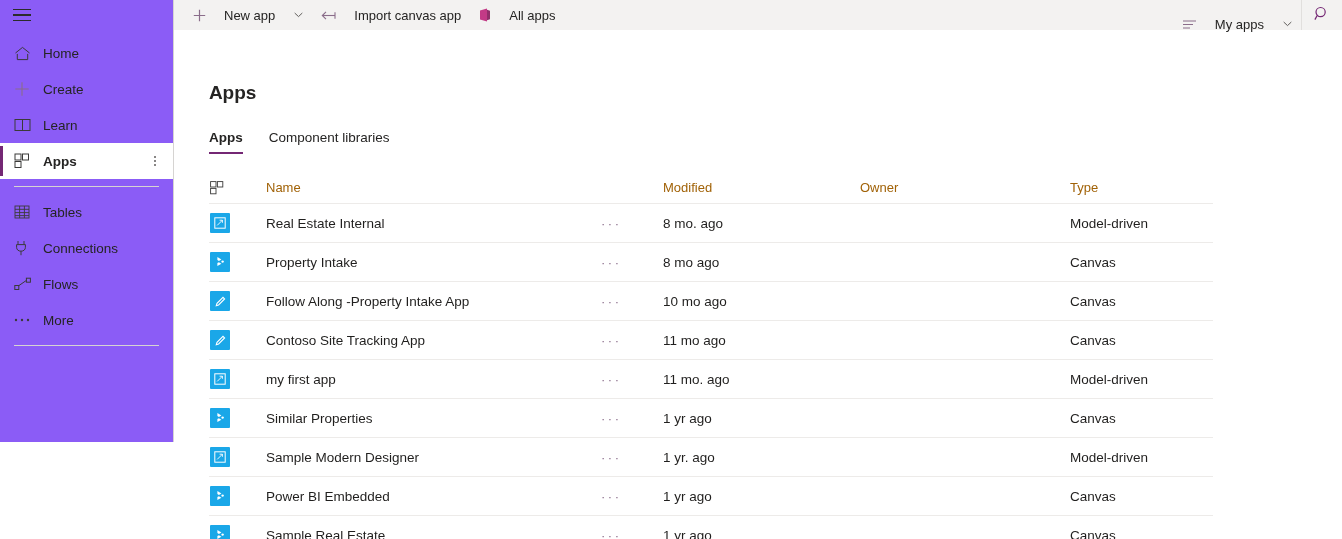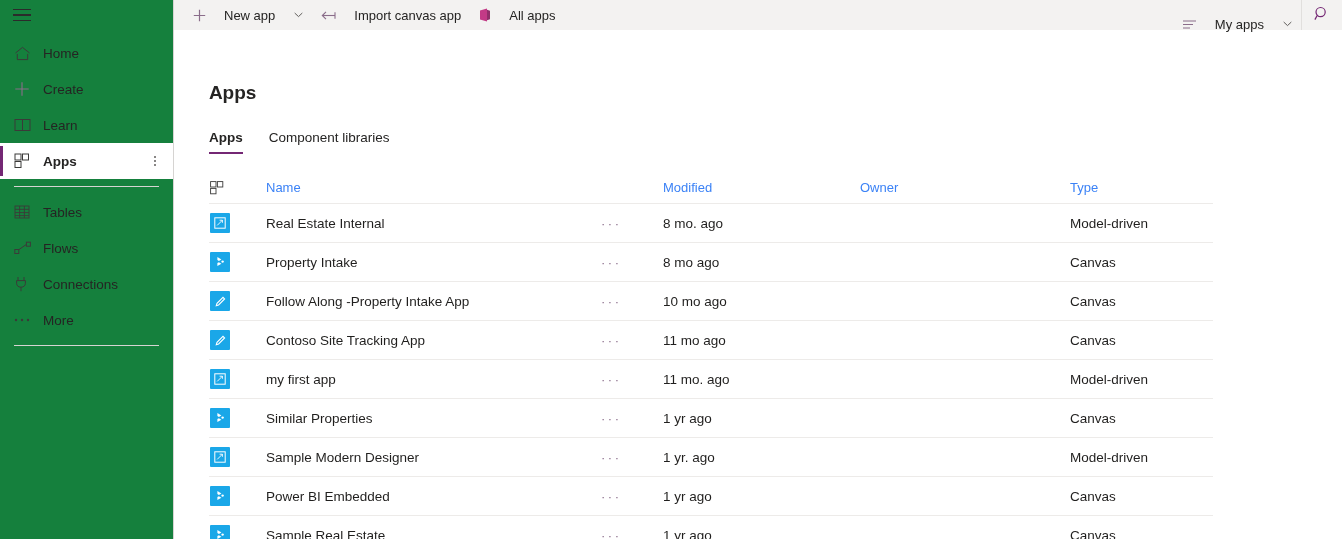--- a/index.html
+++ b/index.html
@@ -9,22 +9,22 @@
     background: #ffffff;
     font-family: "Liberation Sans", sans-serif;
     color: #323130;
     -webkit-font-smoothing: antialiased;
   }
 
   .app { display: flex; width: 1342px; height: 539px; }
 
   
   .sidebar {
-    width: 174px; min-width: 174px; height: 539px;
-    background: #15803d;
+    width: 174px; min-width: 174px; height: 442px;
+    background: #8b5cf6;
     border-right: 1px solid #d6d4d2;
     display: flex; flex-direction: column;
     position: relative;
   }
   .hamburger {
     width: 48px; height: 30px;
     display: flex; align-items: center; padding-left: 13px;
     cursor: pointer;
   }
   .hamburger .bars { width: 18px; }
@@ -114,21 +114,21 @@
   .tab.active { font-weight: 600; }
   .tab.active::after {
     content: ""; position: absolute; left: 0; right: 0; bottom: 0;
     height: 2px; background: #742774;
   }
 
   
   .table { margin-top: 18px; width: 1004px; }
   .thead {
     display: flex; align-items: center; height: 32px;
-    font-size: 13px; color: #3b82f6;
+    font-size: 13px; color: #a16207;
     border-bottom: 1px solid #edebe9;
   }
   .trow {
     display: flex; align-items: center; height: 39px;
     font-size: 13.5px; color: #201f1e;
     border-bottom: 1px solid #edebe9;
     cursor: pointer;
   }
   .c-ico   { width: 57px; min-width: 57px; display: flex; align-items: center; padding-left: 1px; }
   .c-name  { width: 335px; min-width: 335px; overflow: hidden; white-space: nowrap; }
@@ -220,38 +220,38 @@
           <svg width="16" height="14" viewBox="0 0 16 14" fill="none" stroke="#3b3a39" stroke-width="0.9">
               <rect x="1" y="1" width="14" height="12"></rect>
               <path d="M1 4.3H15M1 7.6H15M1 10.6H15M5.6 1V13M10.4 1V13"></path>
             </svg>
         </span>
         <span class="lbl">Tables</span>
       </div>
 
       <div class="nav-item">
         <span class="ico">
+          <svg width="14" height="16" viewBox="0 0 14 16" fill="none" stroke="#3b3a39" stroke-width="1">
+              <path d="M4 1V4.2M10 1V4.2"></path>
+              <path d="M2.6 4.6H11.4V7.4C11.4 9.6 9.6 11.2 7 11.2C4.4 11.2 2.6 9.6 2.6 7.4V4.6Z"></path>
+              <path d="M7 11.2V15.2"></path>
+            </svg>
+        </span>
+        <span class="lbl">Connections</span>
+      </div>
+
+      <div class="nav-item">
+        <span class="ico">
           <svg width="18" height="14" viewBox="0 0 18 14" fill="none" stroke="#3b3a39" stroke-width="1">
               <rect x="0.8" y="8.5" width="4" height="4"></rect>
               <rect x="12.4" y="1.2" width="4" height="4"></rect>
               <path d="M4.9 8.6L12.4 3.4"></path>
             </svg>
         </span>
         <span class="lbl">Flows</span>
-      </div>
-
-      <div class="nav-item">
-        <span class="ico">
-          <svg width="14" height="16" viewBox="0 0 14 16" fill="none" stroke="#3b3a39" stroke-width="1">
-              <path d="M4 1V4.2M10 1V4.2"></path>
-              <path d="M2.6 4.6H11.4V7.4C11.4 9.6 9.6 11.2 7 11.2C4.4 11.2 2.6 9.6 2.6 7.4V4.6Z"></path>
-              <path d="M7 11.2V15.2"></path>
-            </svg>
-        </span>
-        <span class="lbl">Connections</span>
       </div>
 
       <div class="nav-item">
         <span class="ico">
           <svg width="18" height="6" viewBox="0 0 18 6" fill="#3b3a39">
               <circle cx="2" cy="3" r="1.2"></circle>
               <circle cx="8" cy="3" r="1.2"></circle>
               <circle cx="14" cy="3" r="1.2"></circle>
             </svg>
         </span>

